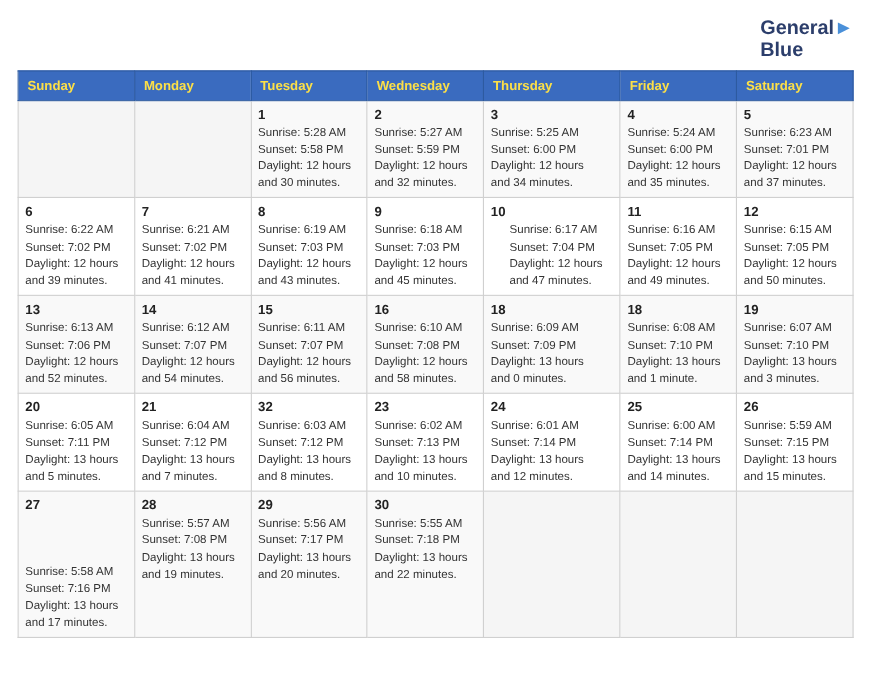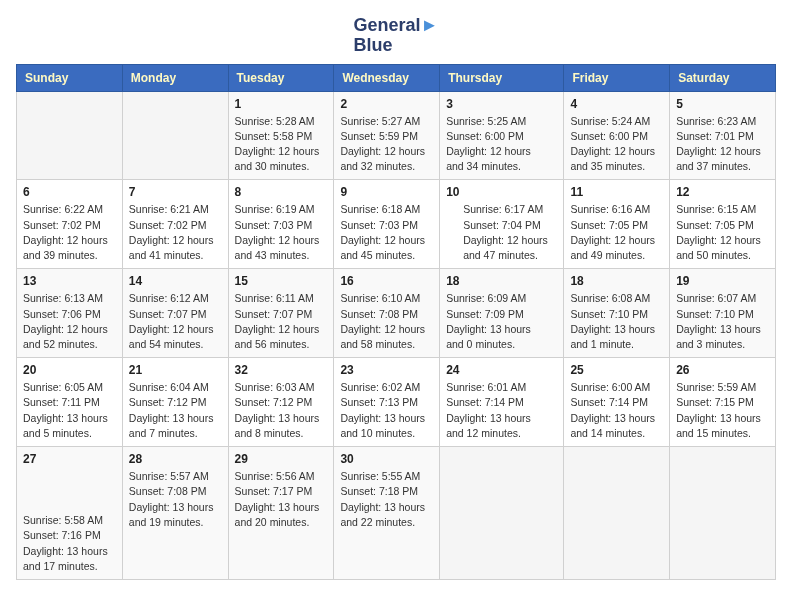--- a/index.html
+++ b/index.html
@@ -5,21 +5,21 @@
     * { box-sizing: border-box; margin: 0; padding: 0; }
     body {
       font-family: Arial, sans-serif;
       background: #fff;
       width: 792px;
       min-height: 612px;
       padding: 16px;
     }
     .header {
       display: flex;
-      justify-content: center;
+      justify-content: flex-end;
       align-items: flex-start;
       margin-bottom: 8px;
     }
     .logo {
       display: flex;
       align-items: center;
     }
     .logo-text {
       font-size: 18px;
       font-weight: bold;
@@ -42,21 +42,21 @@
       font-size: 14px;
       color: #555;
     }
     table {
       width: 100%;
       border-collapse: collapse;
       font-size: 11px;
     }
     thead tr th {
       background-color: #3a6bbf;
-      color: #fef9c3;
+      color: #fde047;
       text-align: left;
       padding: 6px 8px;
       font-size: 12px;
       font-weight: bold;
       border: 1px solid #2d5aa0;
     }
     tbody tr td {
       border: 1px solid #d0d0d0;
       vertical-align: top;
       padding: 5px 6px;

